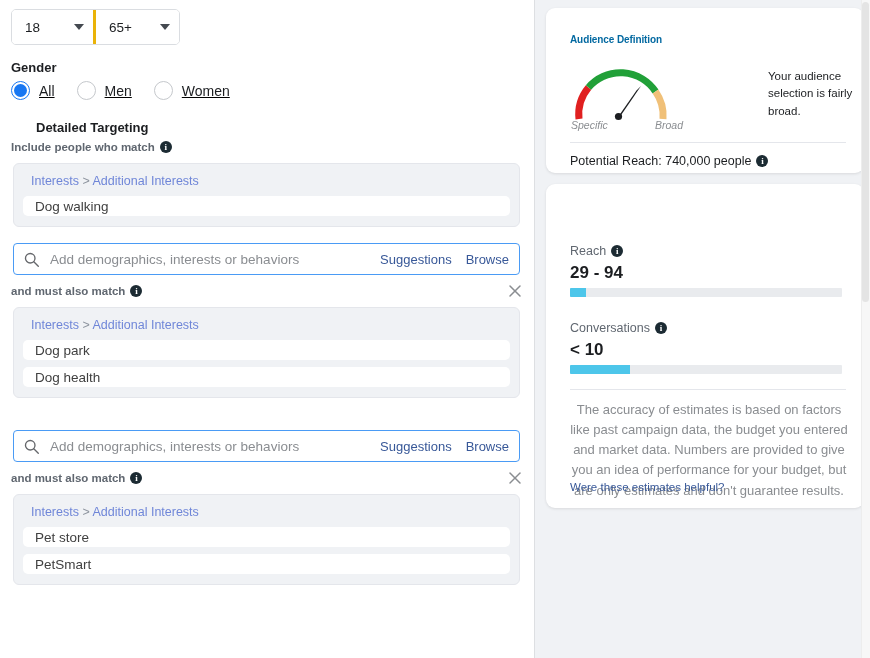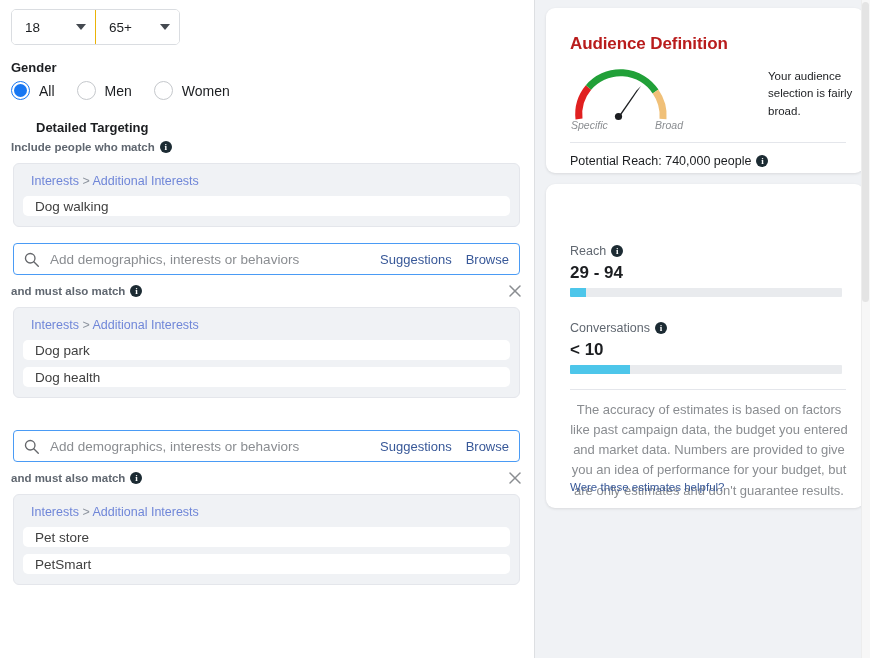--- a/index.html
+++ b/index.html
@@ -55,21 +55,21 @@
     display: flex;
     align-items: center;
     justify-content: space-between;
     height: 34px;
     padding: 0 9px 0 13px;
     font-size: 13.5px;
     color: #1c1e21;
     cursor: pointer;
     background: #fff;
   }
-  .age-select.first { width: 84px; border-right: 1px solid #eab308; gap: 8px; }
+  .age-select.first { width: 84px; border-right: 3px solid #eab308; gap: 8px; }
   .age-select.second { width: 83px; }
   .caret {
     width: 0; height: 0;
     margin-left: 8px;
     border-left: 5px solid transparent;
     border-right: 5px solid transparent;
     border-top: 6px solid #444950;
   }
 
   
@@ -78,20 +78,21 @@
     font-size: 13px;
     font-weight: bold;
     color: #1c1e21;
   }
   #gender-label { left: 11px; top: 60px; }
   .radio-row {
     position: absolute;
     left: 11px; top: 81px;
     display: flex;
     align-items: flex-start;
+    text-decoration: underline;
   }
   .radio-item {
     display: flex;
     align-items: center;
     margin-right: 22px;
     cursor: pointer;
   }
   .radio {
     width: 19px; height: 19px;
     border-radius: 50%;
@@ -239,23 +240,23 @@
   }
   .card {
     position: absolute;
     left: 11px;
     width: 318px;
     background: #ffffff;
     border-radius: 9px;
     box-shadow: 0 1px 3px rgba(0,0,0,0.10);
   }
   .card-title {
-    font-size: 17px;
+    font-size: 10px;
     font-weight: bold;
-    color: #b91c1c;
+    color: #0369a1;
     letter-spacing: -0.1px;
   }
 
   
   #audience-card { top: 8px; height: 165px; }
   #audience-title { position: absolute; left: 24px; top: 26px; }
   .gauge-wrap {
     position: absolute;
     left: 25px; top: 55px;
     width: 100px; height: 66px;

